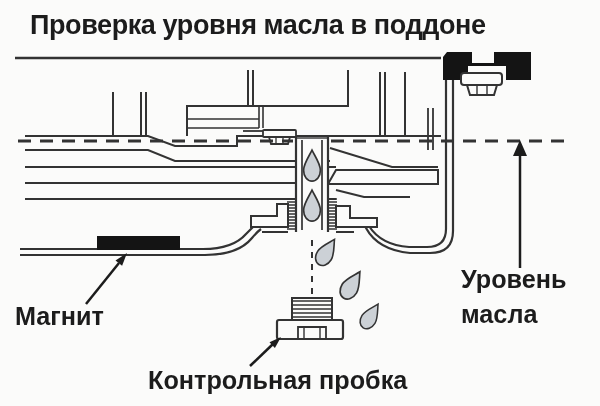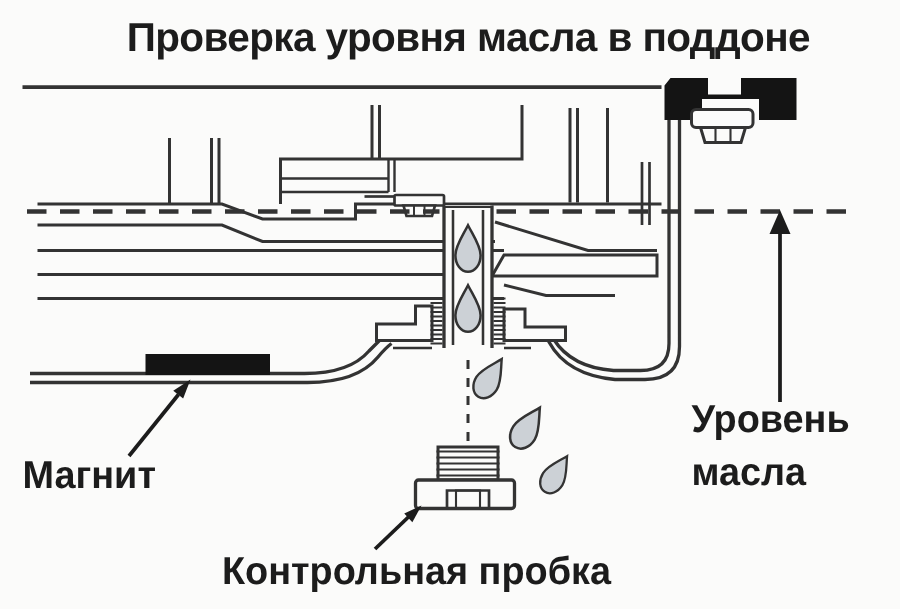--- a/index.html
+++ b/index.html
@@ -12,21 +12,21 @@
     position:relative;width:600px;height:406px;overflow:hidden;
     background:var(--background);
   }
   .stage svg{position:absolute;left:0;top:0;}
   .lbl{
     position:absolute;color:var(--text);font-weight:bold;
     font-family:"Liberation Sans",sans-serif;
     white-space:nowrap;transform:scaleX(.97);transform-origin:left center;
   }
   .title{
-    left:30px;top:10px;width:510px;text-align:right;font-size:27px;
+    left:30px;top:10px;width:510px;text-align:left;font-size:27px;
     letter-spacing:-0.4px;transform:none;
   }
   .magnet-lbl{left:15px;top:301px;font-size:26px;}
   .plug-lbl{left:148px;top:365px;font-size:26px;}
   .level-lbl{left:461px;top:262px;font-size:26px;line-height:35px;}
   .level-lbl span{display:block;}
 </style>
 </head>
 <body>
 

